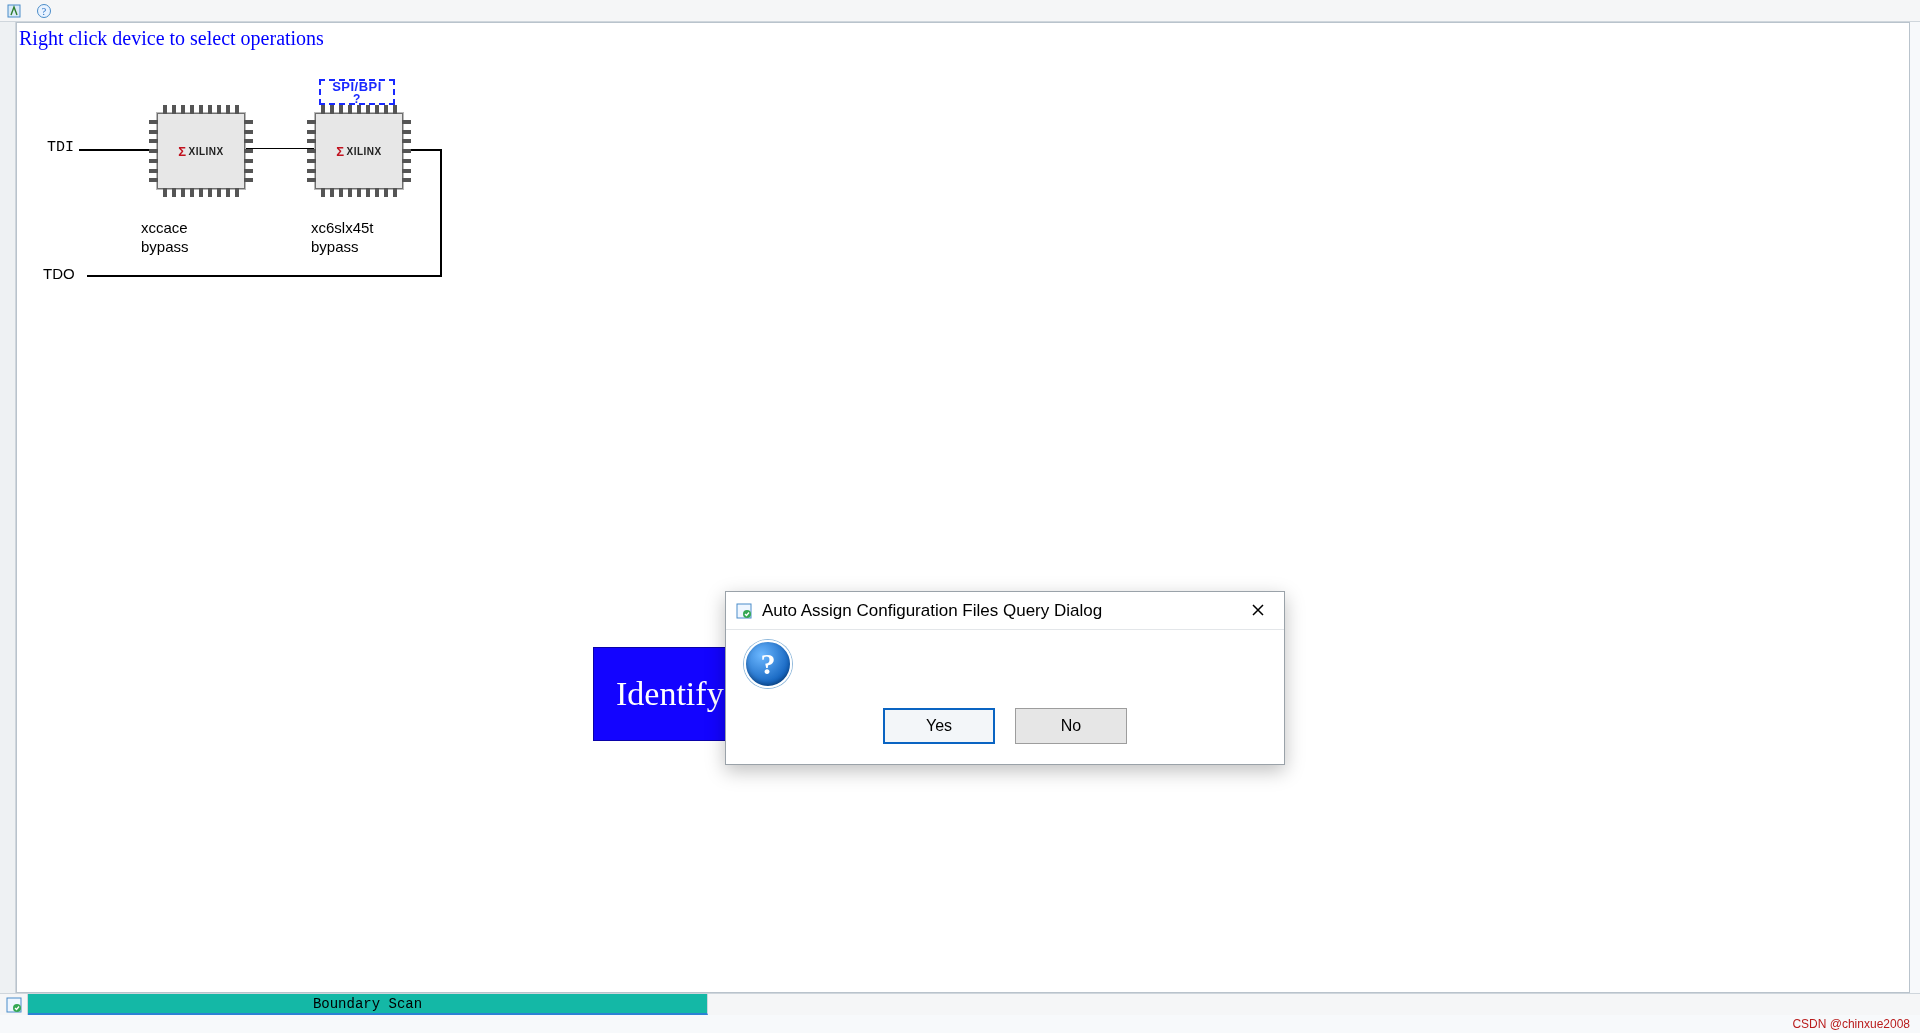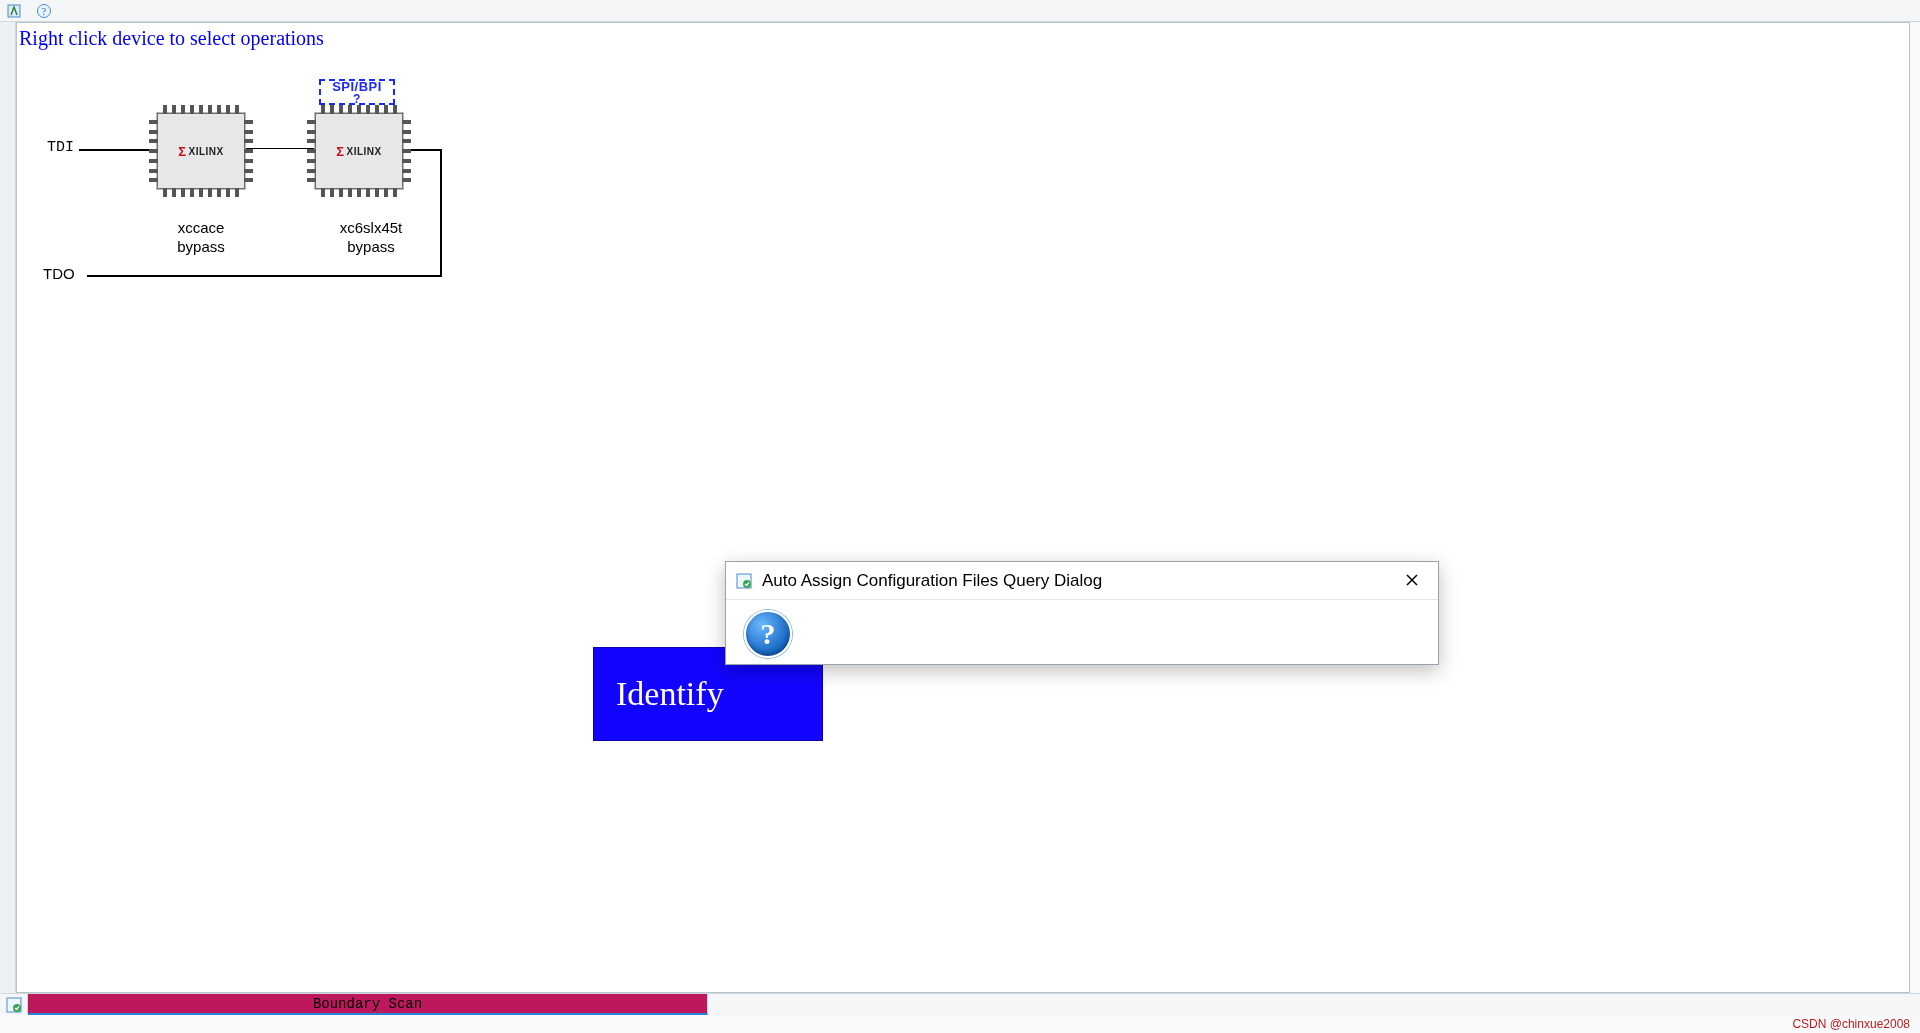--- a/index.html
+++ b/index.html
@@ -89,21 +89,20 @@
     letter-spacing: 0.5px;
     color: #222;
     display: flex; align-items: center; gap: 2px;
   }
   .chip-logo .sigma { color: #c1121f; font-size: 13px; font-weight: bold; }
   .device1 { left: 130px; top: 50px; }
   .device2 { left: 288px; top: 50px; }
   .chip-caption {
     position: absolute;
     width: 120px;
-    text-align: center;
     font-family: Arial, sans-serif;
     font-size: 15px;
     line-height: 19px;
   }
   .cap1 { left: 114px; top: 155px; }
   .cap2 { left: 284px; top: 155px; }
   .spi-bpi {
     position: absolute;
     left: 292px; top: 16px;
     width: 76px; height: 26px;
@@ -130,22 +129,22 @@
     font-size: 34px;
     display: flex; align-items: center; justify-content: flex-start;
     padding-left: 22px;
     border: 1px solid #0a02a8;
     text-align: right;
   }
 
   
   .dialog {
     position: absolute;
-    left: 708px; top: 538px;
-    width: 714px;
+    left: 708px; top: 568px;
+    width: 560px;
     background: #ffffff;
     border: 1px solid #9aa2a9;
     box-shadow: 0 6px 18px rgba(0,0,0,0.25);
     font-family: "Segoe UI", Tahoma, sans-serif;
   }
   .dialog-titlebar {
     height: 38px;
     display: flex; align-items: center;
     padding: 0 8px;
     border-bottom: 1px solid #e3e6e9;
@@ -231,21 +230,21 @@
     width: 28px;
     display: flex; align-items: center; justify-content: center;
     border-right: 1px solid #cfd6dc;
   }
   .tabbar .tab {
     padding: 0 24px;
     font-family: "Courier New", monospace;
     font-size: 14px;
     display: flex; align-items: center;
     border-right: 1px solid #cfd6dc;
-    background: #be185d;
+    background: #14b8a6;
     border-bottom: 2px solid #2b82d4;
     min-width: 680px;
     justify-content: center;
   }
   .watermark {
     position: absolute;
     right: 10px; bottom: 2px;
     font-size: 12px;
     color: #b91c1c;
     font-family: Arial, sans-serif;
@@ -411,20 +410,24 @@
         <span>
           <svg width="12" height="12" viewBox="0 0 12 12">
               <path d="M1 1 L11 11 M11 1 L1 11" stroke="currentColor" stroke-width="1.5"></path>
             </svg>
         </span>
       </div>
     </div>
     <div class="dialog-body">
       <div class="dlg-icon">?</div>
     </div>
+    <div class="dialog-buttons">
+      <div class="dbtn primary">Yes</div>
+      <div class="dbtn">No</div>
+    </div>
   </div>
 </div>
 
 <div class="tabbar">
   <div class="tab-icon">
     <svg class="tiny-icon-svg" viewBox="0 0 16 16">
         <rect x="1" y="1" width="14" height="14" fill="#eef6ff" stroke="#4a8cc9"></rect>
         <circle cx="11" cy="11" r="4" fill="#34a853"></circle>
         <path d="M9 11 L10.5 12.5 L13 9.5" stroke="#fff" stroke-width="1.3" fill="none"></path>
       </svg>

